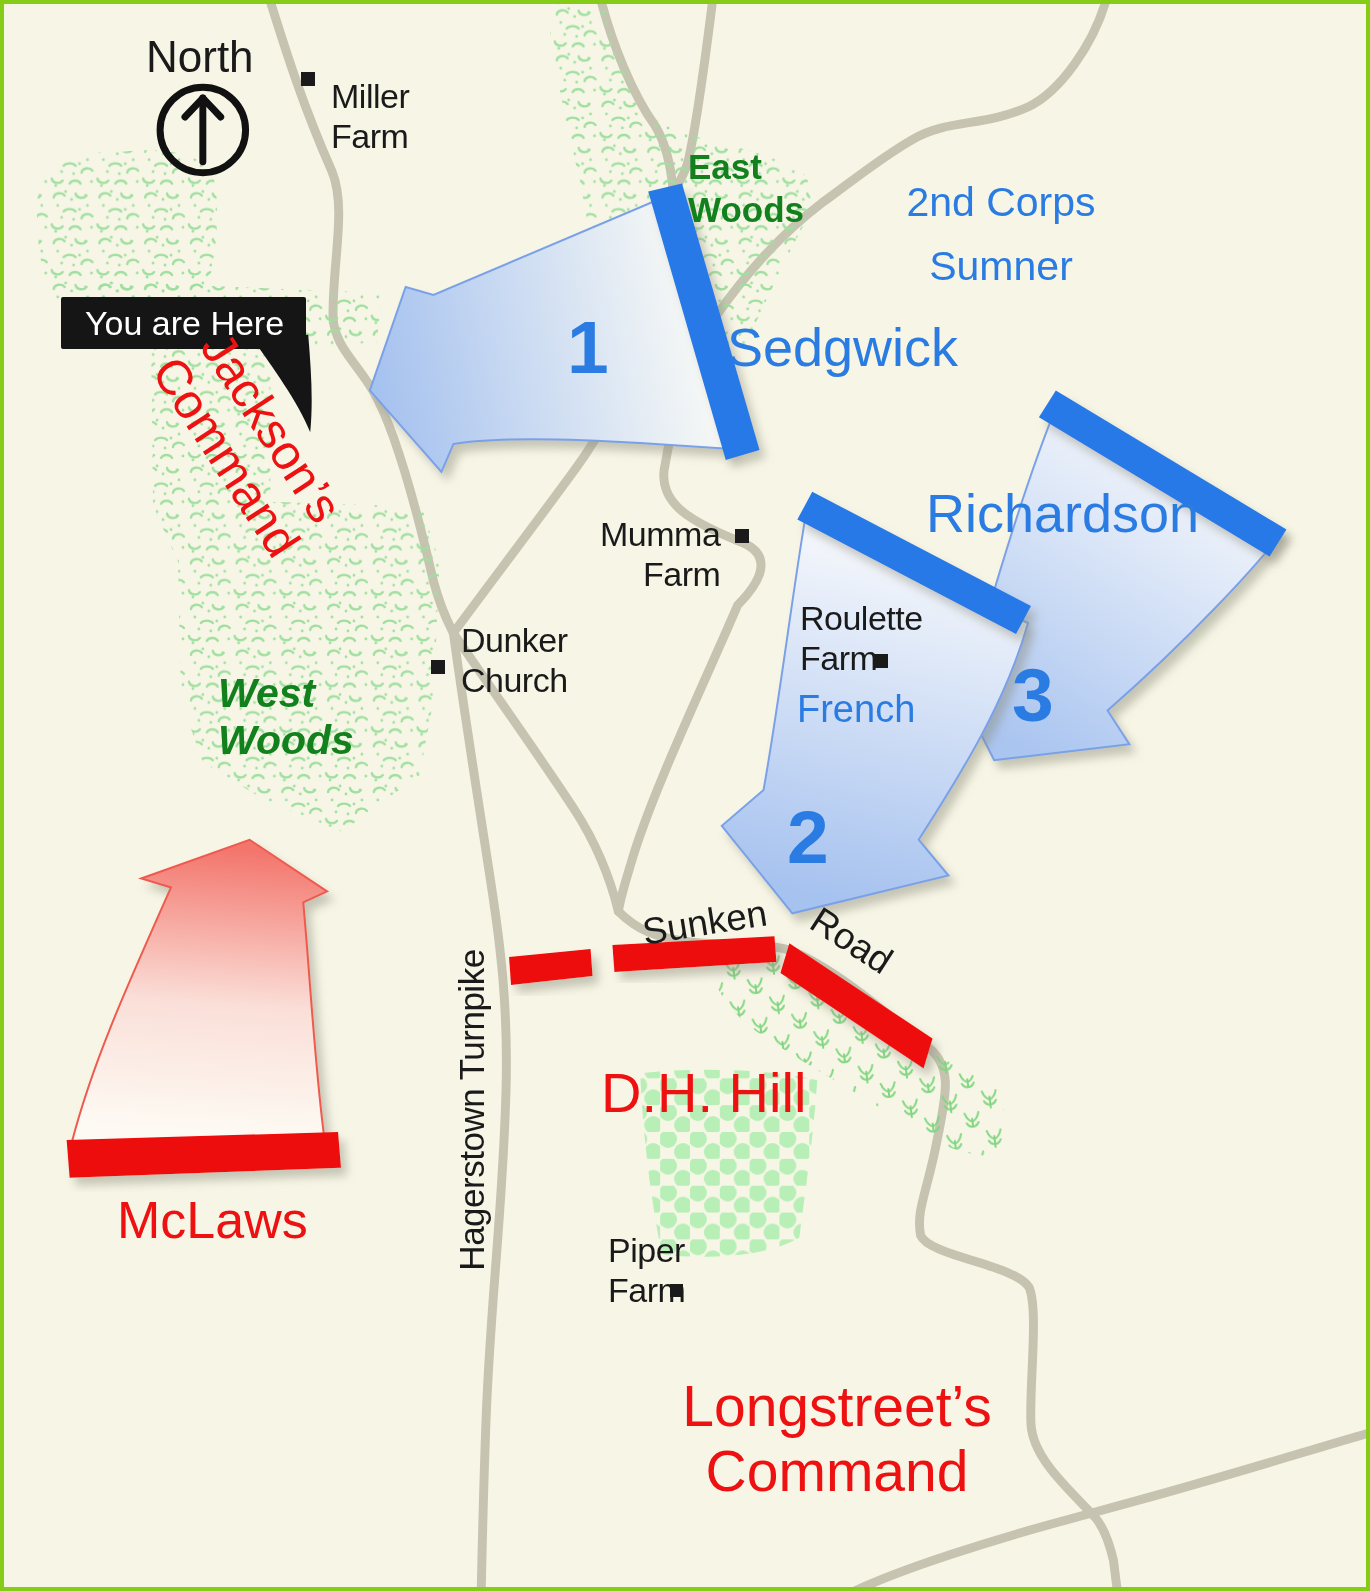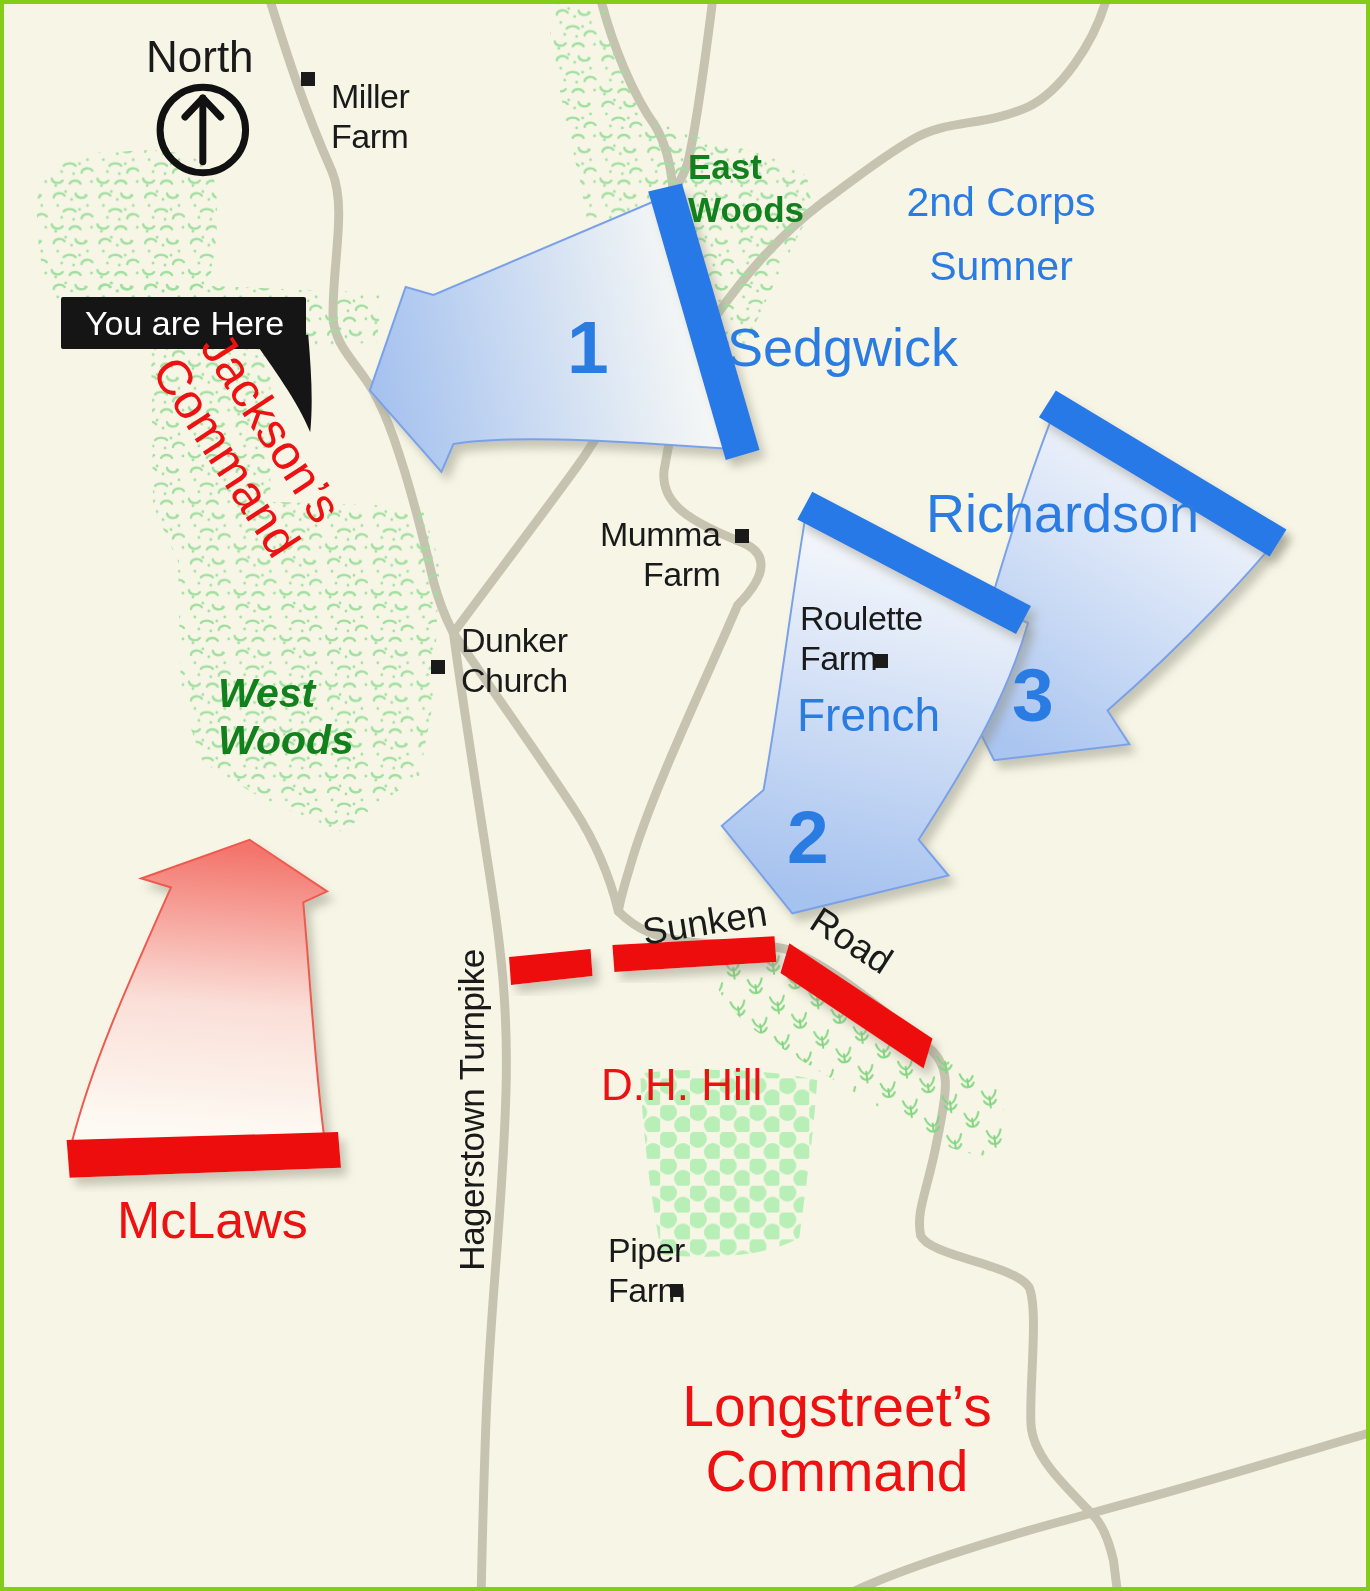--- a/index.html
+++ b/index.html
@@ -208,29 +208,29 @@
   <div class="lbl farm" style="left:457px;top:616px;">
     <div>Dunker</div>
     <div>Church</div>
   </div>
 
   <div id="west-woods-label" class="lbl green">
     <div>West</div>
     <div>Woods</div>
   </div>
 
-  <div class="lbl blue" style="left:793px;top:684px;font-size:46px;">French</div>
+  <div class="lbl blue" style="left:793px;top:684px;font-size:38px;">French</div>
   <div class="lbl num" style="left:783px;top:790px;">2</div>
 
   <div id="sunken-label" class="lbl">Sunken</div>
   <div id="road-label" class="lbl">Road</div>
 
   <div id="hagerstown-label" class="lbl">Hagerstown Turnpike</div>
 
-  <div class="lbl red" style="left:597px;top:1056px;font-size:44px;">D.H. Hill</div>
+  <div class="lbl red" style="left:597px;top:1056px;font-size:56px;">D.H. Hill</div>
 
   <div class="lbl red" style="left:113px;top:1186px;font-size:52px;">McLaws</div>
 
   <div class="lbl farm" style="left:604px;top:1226px;">
     <div>Piper</div>
     <div>Farm</div>
   </div>
   <div class="marker" style="left:666px;top:1280px;width:13px;height:13px;"></div>
 
   <div id="longstreet-label" class="lbl red">

